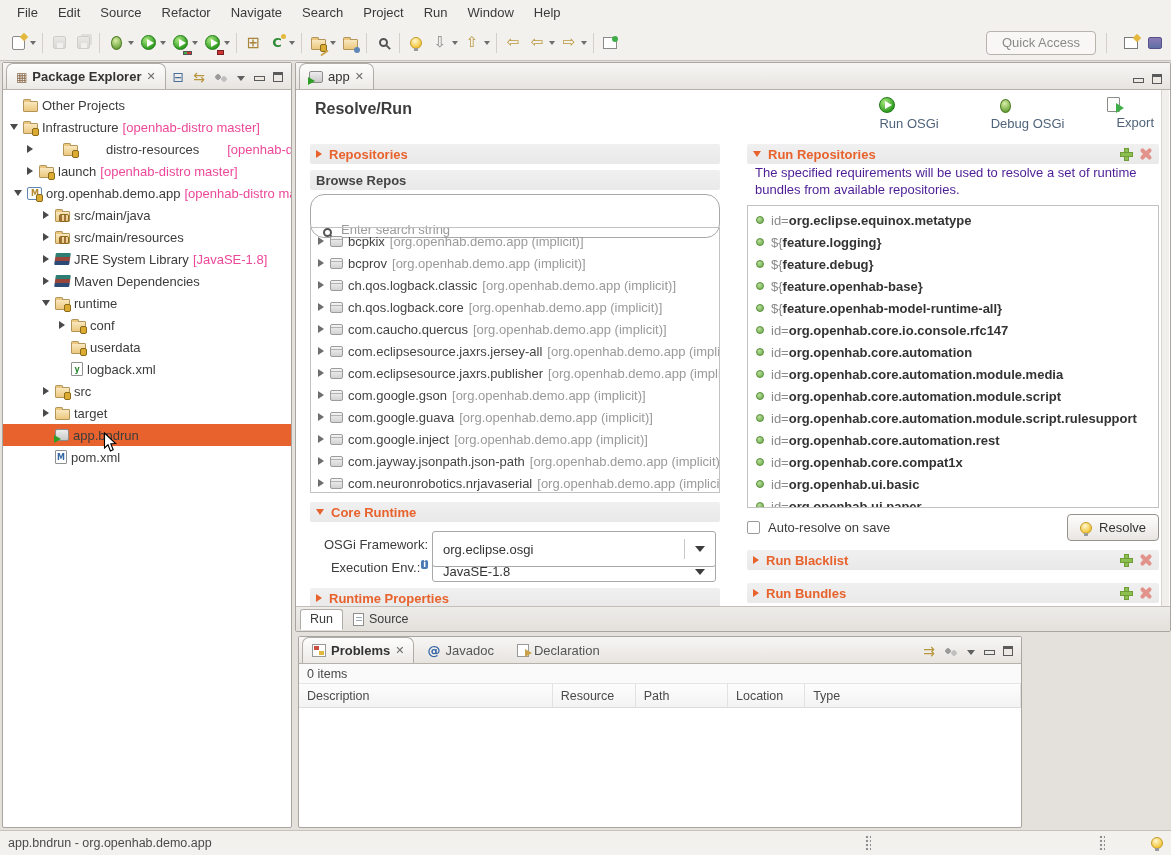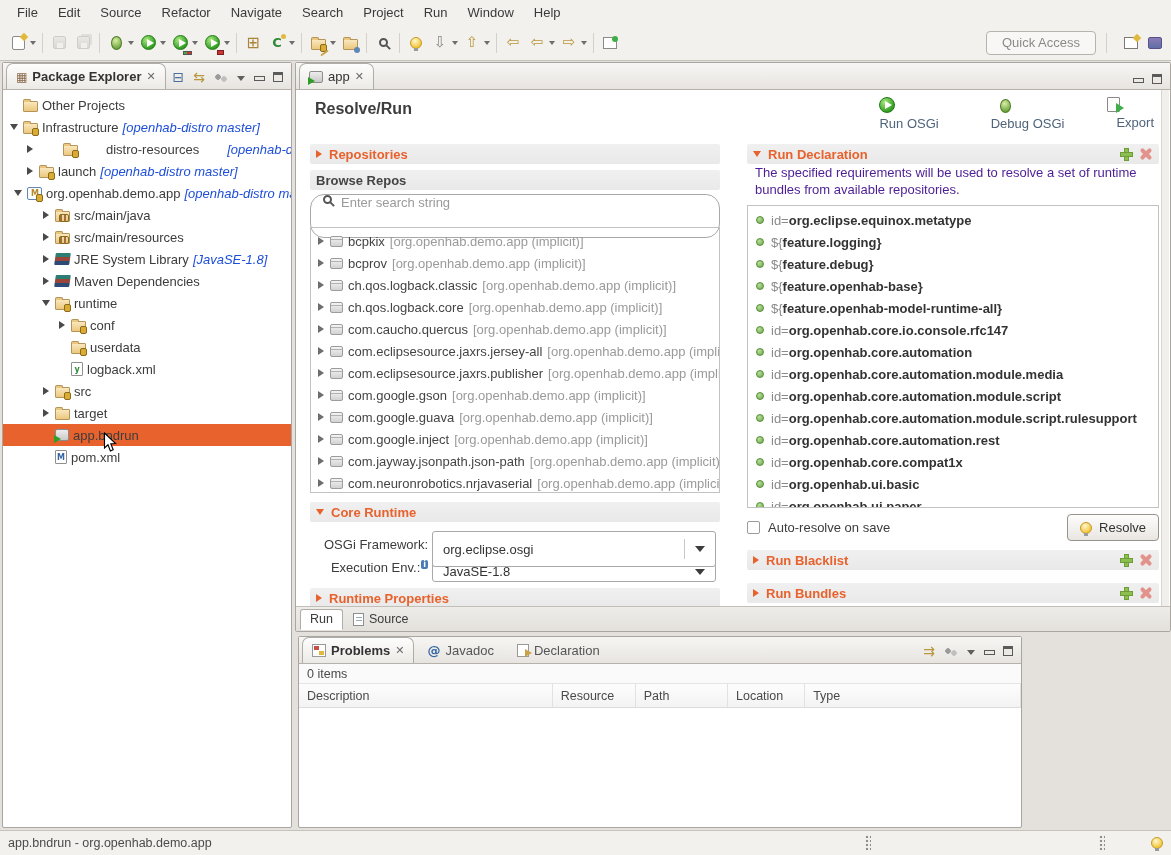--- a/index.html
+++ b/index.html
@@ -79,40 +79,40 @@
   .viewtabs { height:27px; background:linear-gradient(#f7f6f4,#e7e4e0); border-bottom:1px solid #b5b1ab; display:flex; align-items:flex-end; }
   .tab { display:inline-flex; align-items:center; gap:5px; padding:0 9px; height:26px; border:1px solid #b0aca6; border-bottom:none; border-radius:7px 7px 0 0; background:linear-gradient(#fdfdfd,#eceae6); font-size:13px; color:#333; margin-left:3px; }
   .tab.inactive { border-color:transparent; background:transparent; }
   .closex { color:#6a6a6a; font-size:11px; font-weight:bold; }
   .view-tools { margin-left:auto; display:flex; align-items:center; gap:9px; padding-right:8px; padding-bottom:5px; }
 
   
   #explorer { left:2px; top:62px; width:290px; height:766px; }
   #tree { padding-top:4px; overflow:hidden; white-space:nowrap; }
   .trow { display:flex; align-items:center; height:22px; gap:4px; font-size:13px; position:relative; }
-  .trow .tdeco { color:#1d4ed8;font-style:italic; }
+  .trow .tdeco { color:#ec4899; }
   .trow.sel { background:#e8622d; }
   .tarrow { width:10px; flex:none; display:flex; justify-content:center; }
 
   
   #editor { left:295px; top:62px; width:876px; height:570px; border-radius:2px; }
   #editor-content { position:absolute; left:1px; right:1px; top:27px; bottom:25px; background:#fff; overflow:hidden; }
   #page-title { position:absolute; left:18px; top:10px; font-size:16px; font-weight:bold; color:#3d3d3d; }
   #editor-actions { position:absolute; right:14px; top:5px; display:flex; gap:6px; }
   .eaction { display:flex; flex-direction:column; align-items:center; gap:3px; padding:2px 1px; }
   .eaction .lbl { color:#4f637a; font-size:13px;padding-left:44px; }
   .sechdr { height:20px; background:linear-gradient(#f0f0f0,#e9e9e9); border-radius:2px; display:flex; align-items:center; gap:7px; padding:0 6px; }
   .sechdr .t { font-weight:bold; font-size:13px; color:#e8622d; }
   .sechdr .t.dark { color:#444; }
   .sechdr .tools { margin-left:auto; display:flex; gap:6px; align-items:center; }
   .oarr-r { width:0; height:0; border-left:6px solid #e8622d; border-top:4px solid transparent; border-bottom:4px solid transparent; }
   .oarr-d { width:0; height:0; border-top:6px solid #e8622d; border-left:4px solid transparent; border-right:4px solid transparent; }
   #left-col { position:absolute; left:13px; top:0; width:420px; }
   #right-col { position:absolute; left:450px; top:0; width:415px; }
-  #search-box { position:absolute; top:104px; left:0; width:410px; height:44px; border:1px solid #a8a8a8; border-radius:14px; display:flex; align-items:flex-start; gap:9px; padding:0 12px; background:#fff; }
+  #search-box { position:absolute; top:104px; left:0; width:410px; height:44px; border:1px solid #a8a8a8; border-radius:14px; display:flex; align-items:flex-end; gap:9px; padding:0 12px; background:#fff; }
   #search-box input { border:none; outline:none; flex:1; font-size:13px; color:#333; font-family:inherit; }
   #search-box input::placeholder { color:#9a9a9a; }
   #repo-list { position:absolute; top:137px; left:0; width:410px; height:266px; border:1px solid #c2c2c2; overflow:hidden; white-space:nowrap; padding-top:2px; }
   .rrow { display:flex; align-items:center; height:22px; gap:5px; padding-left:6px; font-size:13px; color:#444; }
   .rrow .rdeco { color:#9a9a9a; }
   .rrow .tarrow { width:8px; }
   #core-runtime-hdr { position:absolute; top:412px; left:0; width:410px; }
   .frm-label { position:absolute; font-size:13px; color:#3c3c3c; text-align:right; width:118px; left:0; }
   .combo { position:absolute; left:122px; width:284px; background:#fff; border:1px solid #a8a8a8; border-radius:3px; display:flex; align-items:center; padding:0 10px; font-size:13px; color:#333; }
   .combo .carr { margin-left:auto; width:0; height:0; border-top:6px solid #3c3c3c; border-left:5px solid transparent; border-right:5px solid transparent; }
@@ -595,21 +595,21 @@
       </div>
       <div class="sechdr" id="runtime-props-hdr">
         <span class="oarr-r"></span>
         <span class="t">Runtime Properties</span>
       </div>
     </div>
 
     <div id="right-col">
       <div class="sechdr" style="position:absolute;top:54px;left:0;width:412px;">
         <span class="oarr-d"></span>
-        <span class="t">Run Declaration</span>
+        <span class="t">Run Repositories</span>
         <span class="tools">
           <span class="ic-plus"></span>
           <span class="ic-xmark"></span>
         </span>
       </div>
       <div id="req-desc">The specified requirements will be used to resolve a set of runtime bundles from available repositories.</div>
       <div id="req-list">
           <div class="qrow">
             <span class="req-dot"></span>
             <span><span class="qpre">id=</span><span class="qval">org.eclipse.equinox.metatype</span><span class="qsuf"></span></span>

